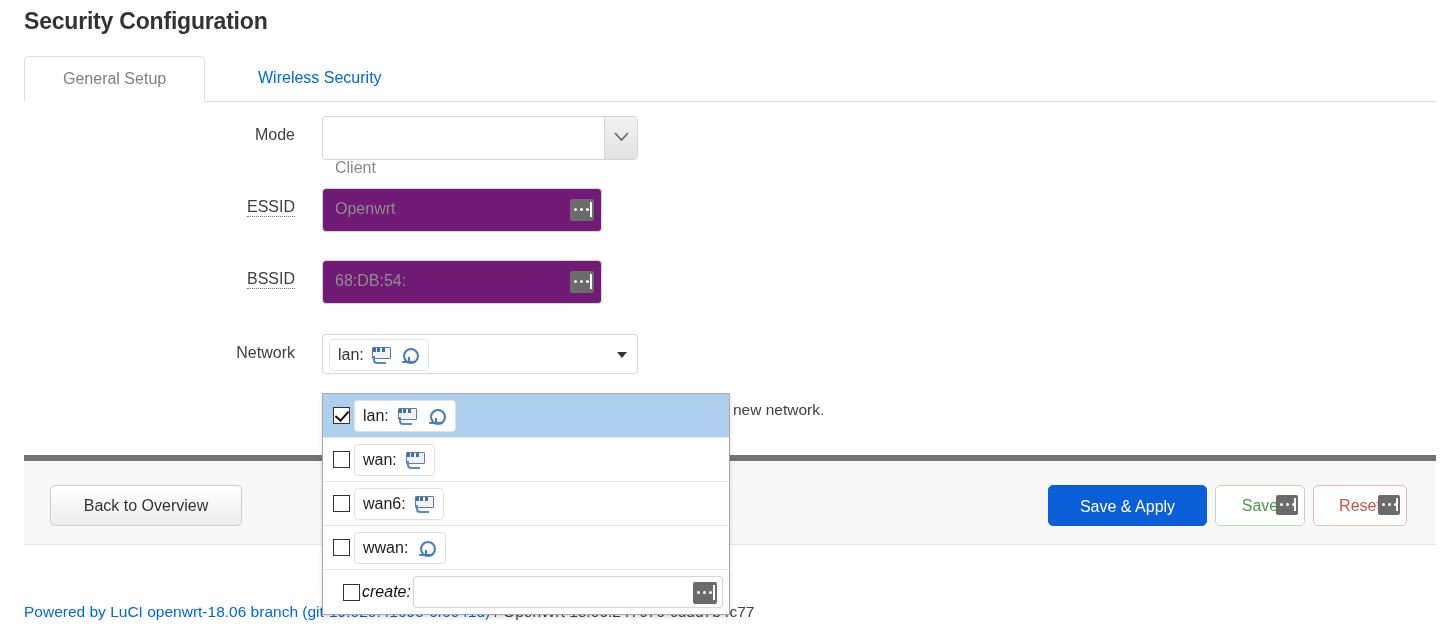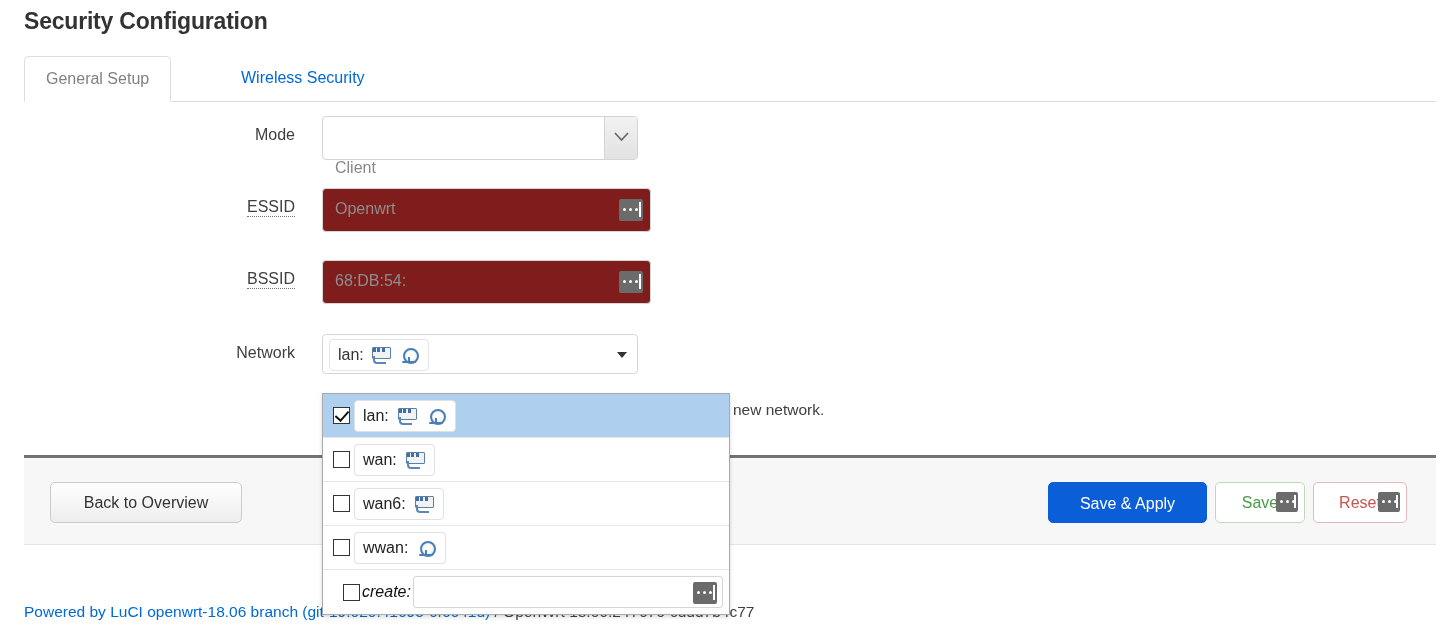--- a/index.html
+++ b/index.html
@@ -37,21 +37,21 @@
     height: 46px;
     border-bottom: 1px solid #dddddd;
     box-sizing: border-box;
   }
   .tab {
     position: absolute;
     top: 0;
     height: 46px;
     line-height: 44px;
     font-size: 16px;
-    padding: 0 21px;
+    padding: 0 38px;
     box-sizing: border-box;
     color: #0069d6;
     cursor: pointer;
     white-space: nowrap;
   }
   .tab.active {
     color: #808080;
     background: #ffffff;
     border: 1px solid #dddddd;
     border-bottom: 1px solid #ffffff;
@@ -115,25 +115,25 @@
     background: linear-gradient(#f2f2f2, #e2e2e2);
     border-left: 1px solid #d4d4d4;
     border-radius: 0 3px 3px 0;
     box-sizing: border-box;
   }
   .sel-btn svg { position:absolute; left:8px; top:14px; }
 
   
   .txt-box {
     position: relative;
-    width: 329px;
+    width: 280px;
     height: 44px;
     border: 1px solid #d6d6d6;
     border-radius: 4px;
-    background: #7f1d1d;
+    background: #701a75;
     box-sizing: border-box;
   }
   .txt-box .val {
     position: absolute;
     left: 12px;
     top: 11px;
     font-size: 16px;
     color: #8d8d8d;
   }
   .dots-icon {
@@ -312,21 +312,21 @@
   .help-text em { font-style: italic; }
 
   
   .action-bar {
     position: absolute;
     left: 24px;
     top: 455px;
     width: 1412px;
     height: 90px;
     background: #f7f7f7;
-    border-top: 3px solid #737373;
+    border-top: 6px solid #737373;
     border-bottom: 1px solid #e4e4e4;
     box-sizing: border-box;
   }
   .btn {
     position: absolute;
     font-size: 16px;
     border-radius: 5px;
     box-sizing: border-box;
     cursor: pointer;
     white-space: nowrap;

